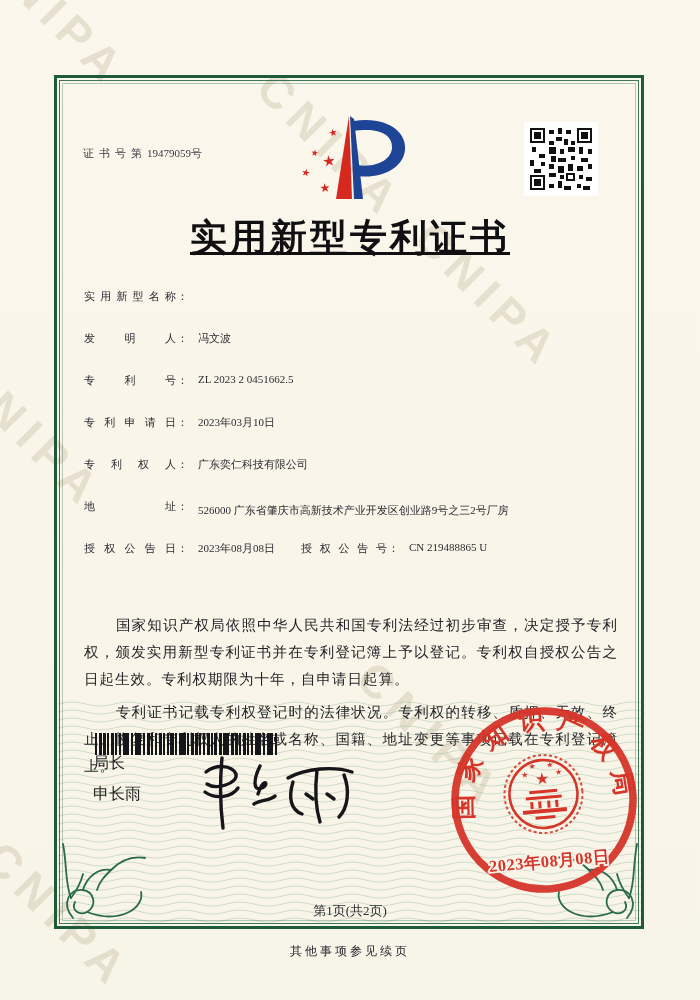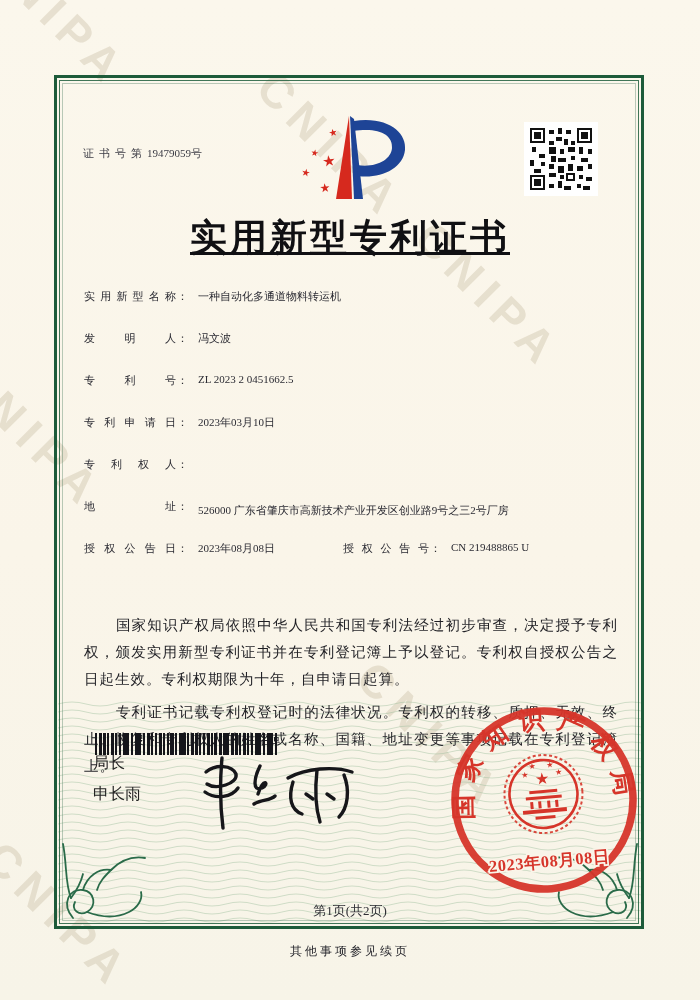--- a/index.html
+++ b/index.html
@@ -42,21 +42,21 @@
   }
   
   .fields{position:absolute;left:84px;top:289px;width:540px;font-size:11px;}
   .row{margin-bottom:20px;min-height:22px;display:flex;align-items:flex-start;}
   .lbl{display:inline-block;width:92px;text-align:justify;text-align-last:justify;
        flex:0 0 92px;color:#2b2b33;}
   .colon{flex:0 0 auto;margin:0 2px 0 1px;}
   .val{margin-left:8px;color:#2b2b33;}
   .val.addr{max-width:382px;line-height:22px;}
   .pair2{margin-left:26px;display:flex;}
-  .pair2 .lbl{width:86px;flex-basis:86px;margin-left:42px;}
+  .pair2 .lbl{width:86px;flex-basis:86px;}
   
   .body-text{position:absolute;left:84px;top:572px;width:534px;font-size:14.5px;
     line-height:27px;letter-spacing:1px;color:#1f1f24;text-align:justify;margin-top:40px;}
   .body-text p{margin:0 0 6px 0;text-indent:2.2em;}
   
   .barcode{
     position:absolute;left:95px;top:733px;width:183px;height:22px;
     background-image:
       repeating-linear-gradient(90deg,#15151a 0 2px,transparent 2px 4px),
       repeating-linear-gradient(90deg,#15151a 0 1px,transparent 1px 6px),
@@ -212,40 +212,40 @@
       </g>
     </svg>
   </div>
 
   <div class="title">实用新型专利证书</div>
 
   <div class="fields">
     <div class="row">
       <span class="lbl">实用新型名称</span>
         <span class="colon">：</span>
-      <span class="val">一种自动化多通道物料转运机</span>
     </div>
     <div class="row">
       <span class="lbl">发明人</span>
         <span class="colon">：</span>
       <span class="val">冯文波</span>
     </div>
     <div class="row">
       <span class="lbl">专利号</span>
         <span class="colon">：</span>
       <span class="val">ZL 2023 2 0451662.5</span>
     </div>
     <div class="row">
       <span class="lbl">专利申请日</span>
         <span class="colon">：</span>
       <span class="val">2023年03月10日</span>
     </div>
     <div class="row">
       <span class="lbl">专利权人</span>
         <span class="colon">：</span>
+      <span class="val">广东奕仁科技有限公司</span>
     </div>
     <div class="row">
       <span class="lbl">地址</span>
         <span class="colon">：</span>
       <span class="val addr">526000 广东省肇庆市高新技术产业开发区创业路9号之三2号厂房</span>
     </div>
     <div class="row">
       <span class="lbl">授权公告日</span>
         <span class="colon">：</span>
       <span class="val">2023年08月08日</span>

